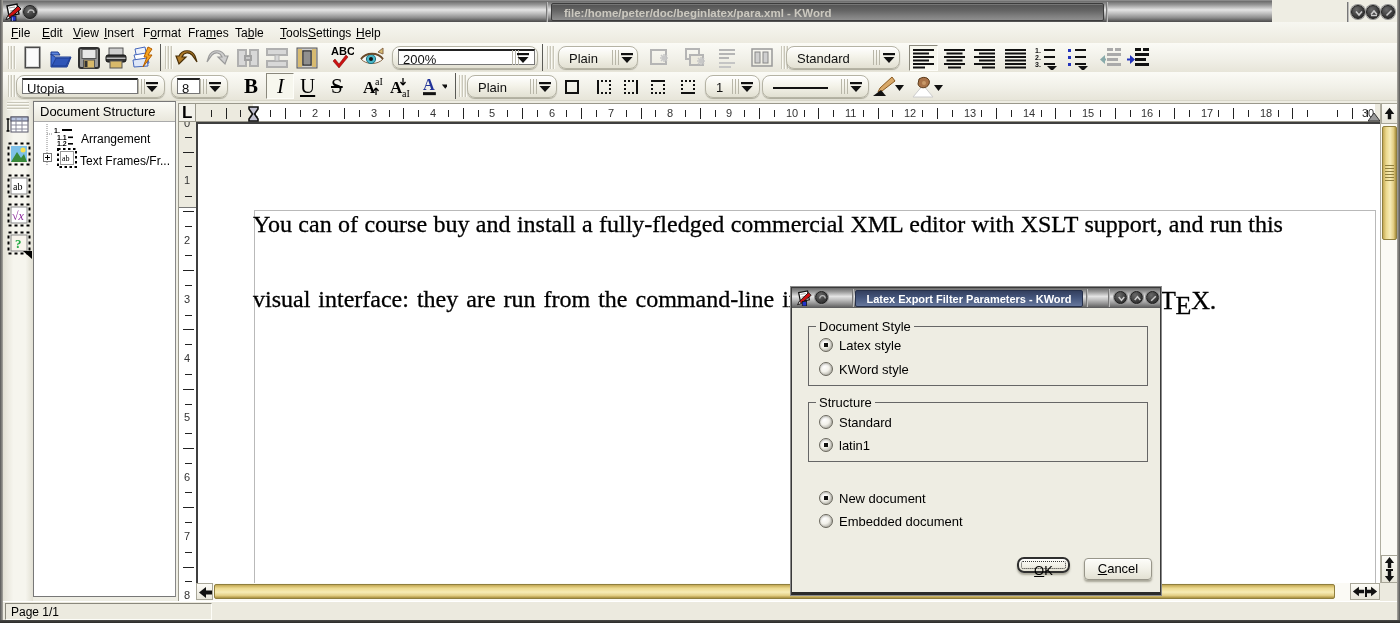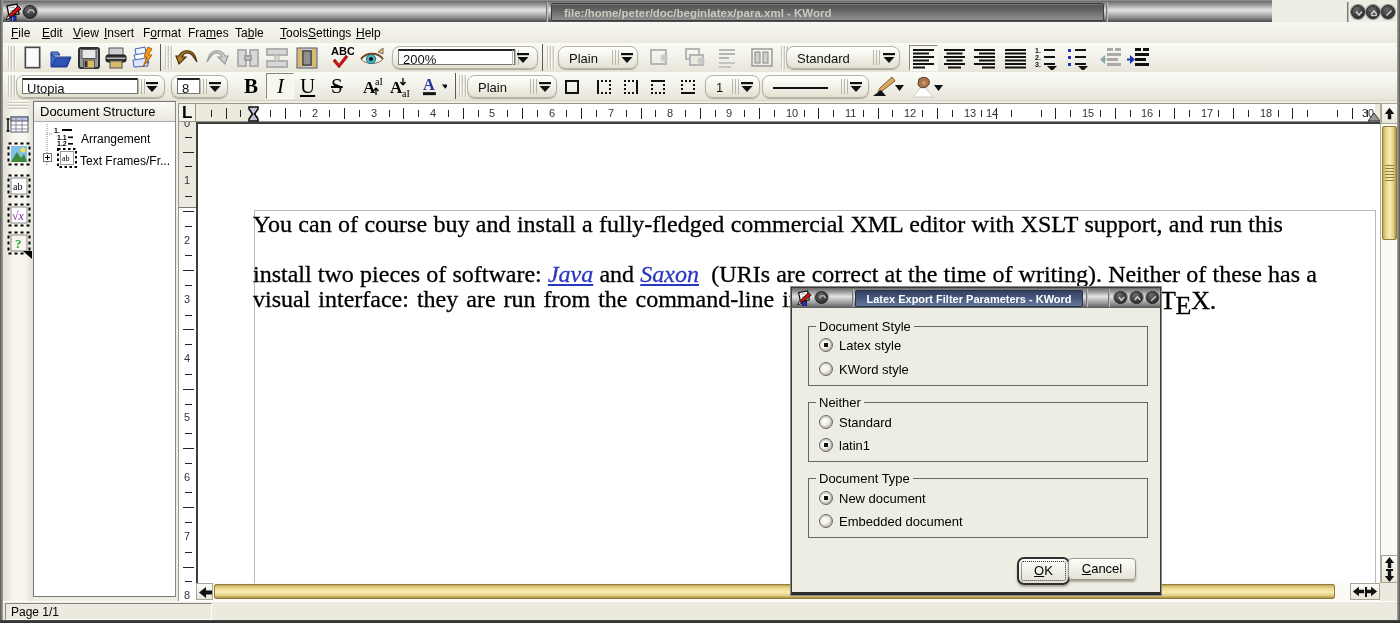--- a/index.html
+++ b/index.html
@@ -231,21 +231,21 @@
       <path d="M5 14 L9 19 L16 10 L18 12 L9 23 L3 16 Z" fill="#cc1111" stroke="#770000" stroke-width="0.5"></path>
     </svg>
   <svg class="ticon" style="left:357px;top:3px" viewBox="0 0 24 24">
       <path d="M1 13 C6 6, 18 6, 23 13 C18 19, 6 19, 1 13 Z" fill="#f6f6f4" stroke="#8a6a4a"></path>
       <circle cx="11" cy="13" r="4.6" fill="#49b6c8" stroke="#20707e"></circle>
       <circle cx="11" cy="13" r="2" fill="#111"></circle>
       <path d="M1 13 C6 6, 18 6, 23 13" fill="none" stroke="#6a4a2a" stroke-width="2"></path>
       <path d="M18 6 L23 2 L23 8 Z" fill="#d8bb71" stroke="#8a6a4a"></path>
     </svg>
   <div class="kcombo" style="left:389px;top:3px;width:146px">
-    <div class="field" style="width:117px">
+    <div class="field" style="width:137px">
         <span class="txt">200%</span>
       </div>
     <div class="grip" style="left:119px"></div>
     <svg class="arr" style="left:124px" viewBox="0 0 12 10">
         <rect x="0" y="0" width="12" height="2.2" fill="#111"></rect>
         <path d="M0.5 4 L11.5 4 L6 10 Z" fill="#111"></path>
       </svg>
   </div>
   <div class="vsep" style="left:539px"></div>
   <div class="handle" style="left:544px"></div>
@@ -578,21 +578,21 @@
 <div class="tickv" style="left:682px;top:4px;height:11px"></div>
 <div class="tickv" style="left:696px;top:6px;height:7px"></div>
 <span class="rnum" style="left:708px;top:3px">12</span>
 <div class="tickv" style="left:726px;top:6px;height:7px"></div>
 <div class="tickv" style="left:741px;top:4px;height:11px"></div>
 <div class="tickv" style="left:756px;top:6px;height:7px"></div>
 <span class="rnum" style="left:768px;top:3px">13</span>
 <div class="tickv" style="left:785px;top:6px;height:7px"></div>
 <div class="tickv" style="left:800px;top:4px;height:11px"></div>
 <div class="tickv" style="left:815px;top:6px;height:7px"></div>
-<span class="rnum" style="left:790px;top:3px">14</span>
+<span class="rnum" style="left:827px;top:3px">14</span>
 <div class="tickv" style="left:845px;top:6px;height:7px"></div>
 <div class="tickv" style="left:859px;top:4px;height:11px"></div>
 <div class="tickv" style="left:874px;top:6px;height:7px"></div>
 <span class="rnum" style="left:886px;top:3px">15</span>
 <div class="tickv" style="left:904px;top:6px;height:7px"></div>
 <div class="tickv" style="left:919px;top:4px;height:11px"></div>
 <div class="tickv" style="left:934px;top:6px;height:7px"></div>
 <span class="rnum" style="left:945px;top:3px">16</span>
 <div class="tickv" style="left:963px;top:6px;height:7px"></div>
 <div class="tickv" style="left:978px;top:4px;height:11px"></div>
@@ -650,21 +650,20 @@
 <span class="rnum" style="left:5px;top:408px">7</span>
 <div class="tickh" style="top:430px;left:6px;width:7px"></div>
 <div class="tickh" style="top:445px;left:4px;width:11px"></div>
 <div class="tickh" style="top:459px;left:6px;width:7px"></div>
 <span class="rnum" style="left:5px;top:467px">8</span>
 </div>
 
 <div id="docview" class="abs">
   <div id="framebox"></div>
   <div class="dline" style="left:55px; top:87px; word-spacing:0.4px">You can of course buy and install a fully-fledged commercial XML editor with XSLT support, and run this</div>
-  <div class="dline" style="left:55px; top:137px; word-spacing:0.2px">install two pieces of software: <a>Java</a> and <a>Saxon</a>&nbsp; (URIs are correct at the time of writing). Neither of these has a</div>
   <div class="dline" style="left:55px; top:162px; word-spacing:2.0px">visual interface: they are run from the command-line in an MS-DOS</div>
   <div class="dline" style="left:962px; top:162px; font-size:26px; letter-spacing:-0.3px">T<span style="position:relative; top:5px">E</span>X.</div>
 </div>
 
 <div id="vscroll" class="abs">
   <div class="sbtn" style="left:0;top:0;width:17px;height:21px">
       <svg style="display:block;margin:3px auto 0" width="13" height="13" viewBox="0 0 15 15">
         <path d="M7.5 1 L13 8 L9.5 8 L9.5 14 L5.5 14 L5.5 8 L2 8 Z" fill="#111"></path>
       </svg>
     </div>
@@ -748,36 +747,33 @@
       <span class="lbl">Document Style</span>
     </div>
   <div class="radio" style="left:27px; top:50px">
       <div class="dot"></div>
     </div>
   <span class="rlbl" style="left:47px; top:50px">Latex style</span>
   <div class="radio" style="left:27px; top:74px"></div>
   <span class="rlbl" style="left:47px; top:74px">KWord style</span>
 
   <div class="grp" style="top:114px; height:60px">
-      <span class="lbl">Neither</span>
+      <span class="lbl">Structure</span>
     </div>
   <div class="radio" style="left:27px; top:127px"></div>
   <span class="rlbl" style="left:47px; top:127px">Standard</span>
   <div class="radio" style="left:27px; top:150px">
       <div class="dot"></div>
     </div>
   <span class="rlbl" style="left:47px; top:150px">latin1</span>
 
-  <div class="grp" style="top:190px; height:60px">
-      <span class="lbl">Document Type</span>
-    </div>
   <div class="radio" style="left:27px; top:203px">
       <div class="dot"></div>
     </div>
   <span class="rlbl" style="left:47px; top:203px">New document</span>
   <div class="radio" style="left:27px; top:226px"></div>
   <span class="rlbl" style="left:47px; top:226px">Embedded document</span>
 
-  <div class="kbtn" style="left:225px; top:269px; width:53px; height:28px; border:2px solid #2f2f2f; border-radius:7px;">
+  <div class="kbtn" style="left:225px; top:269px; width:53px; height:16px; border:2px solid #2f2f2f; border-radius:7px;">
       <div style="position:absolute;left:2px;top:2px;right:2px;bottom:2px;border:1px dotted #333;border-radius:2px;line-height:17px"><u>O</u>K</div>
     </div>
-  <div class="kbtn" style="left:276px; top:270px; width:68px; height:22px; line-height:20px;"><u>C</u>ancel</div>
+  <div class="kbtn" style="left:292px; top:270px; width:68px; height:22px; line-height:20px;"><u>C</u>ancel</div>
 </div>
 
 </body></html>

